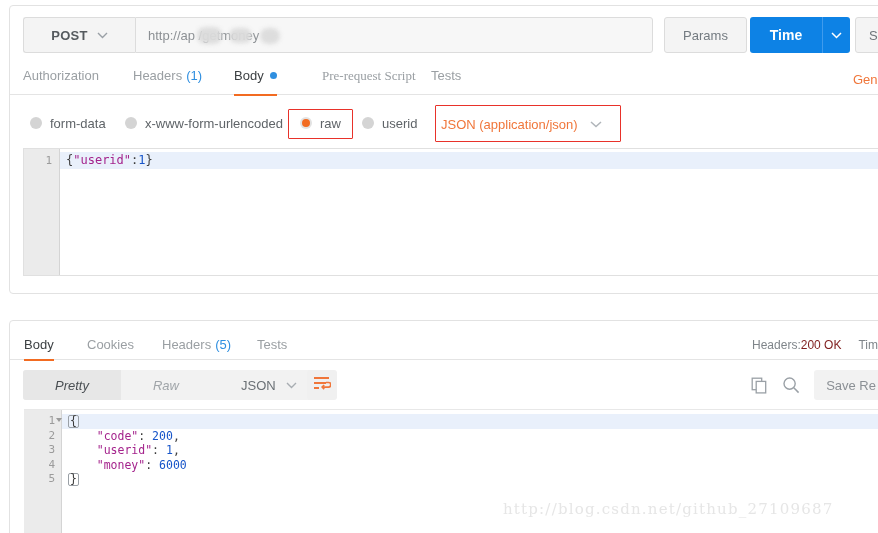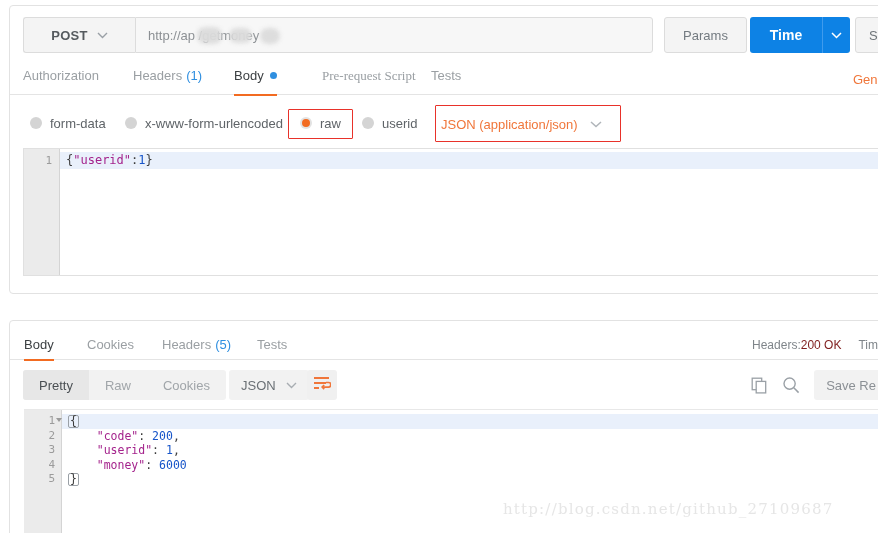--- a/index.html
+++ b/index.html
@@ -296,22 +296,22 @@
     position: absolute;
     left: 13px; top: 2px;
     height: 30px;
     background: #f2f2f2;
     border-radius: 3px;
     display: flex;
     overflow: hidden;
   }
   .seg {
     display: flex; align-items: center; justify-content: center;
-    padding: 0 16px;
-    font-size: 13px; color: #a0a5a9;
+    padding: 0 32px;
+    font-size: 13px; color: #a0a5a9; font-style: italic;
   }
   .seg.active {
     background: #e7e7e7;
     color: #4a4f53;
   }
   .fmt-select {
     position: absolute;
     left: 219px; top: 2px;
     height: 30px;
     background: #f2f2f2;

